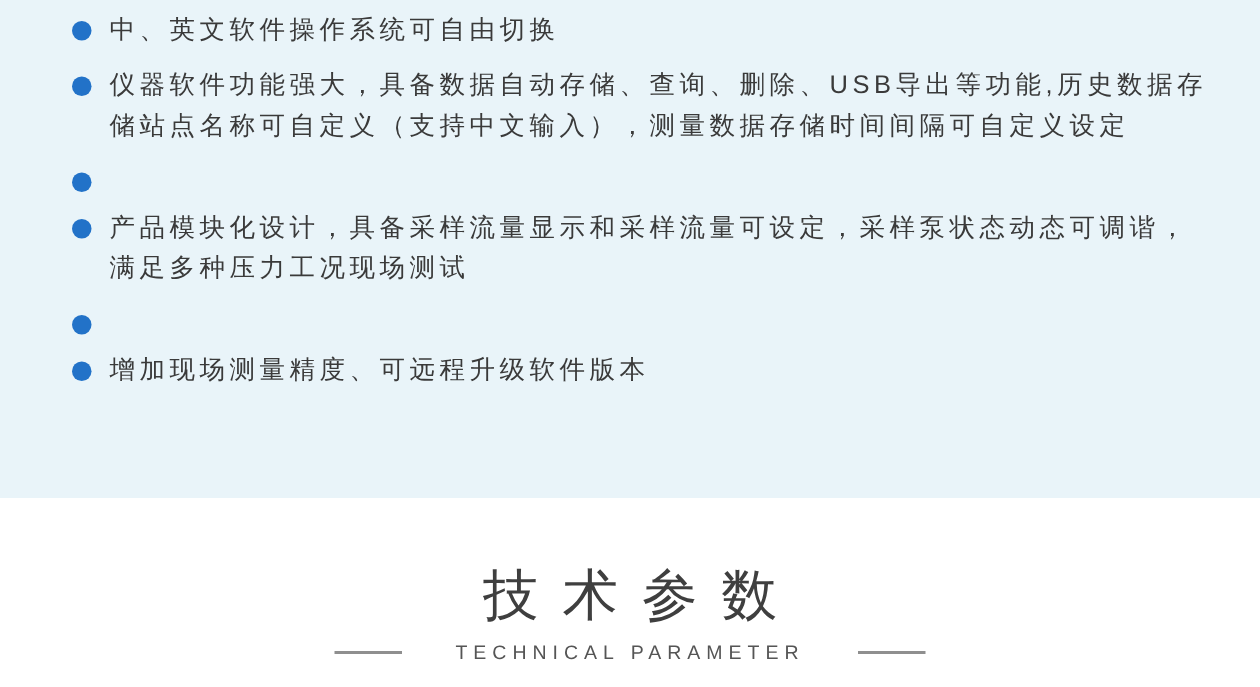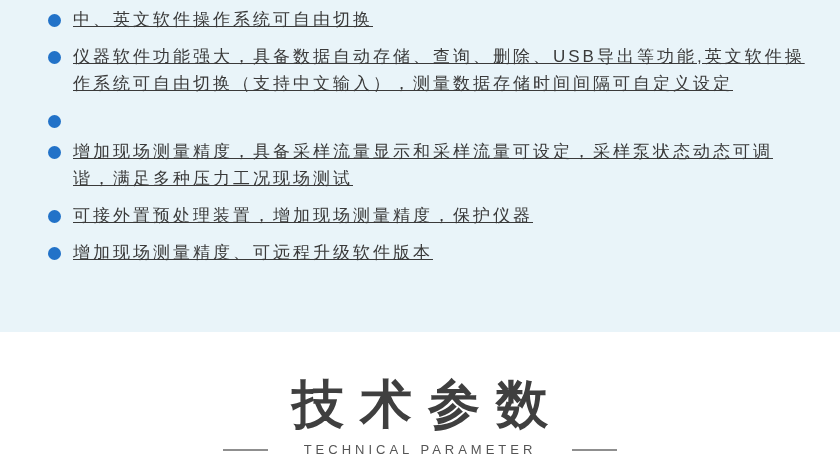--- a/index.html
+++ b/index.html
@@ -33,32 +33,31 @@
     margin-top: 8px;
   }
   .feature-text {
     display: block;
     margin-left: 12px;
     max-width: 742px;
     font-size: 17px;
     line-height: 27px;
     letter-spacing: 3px;
     color: #3a3a3a;
-    text-decoration: underline;
   }
   .section-header {
     width: 840px;
     background: #ffffff;
     padding-top: 46px;
     text-align: center;
   }
   .section-title {
     display: inline-block;
-    font-size: 52px;
-    font-weight: 700;
+    font-size: 37px;
+    font-weight: 400;
     line-height: 1;
     letter-spacing: 16px;
     padding-left: 16px; 
     color: #3f3f3f;
   }
   .subtitle-row {
     margin-top: 12px;
     display: flex;
     align-items: center;
     justify-content: center;
@@ -80,32 +79,31 @@
 <body>
 
 <div class="features">
   <ul class="feature-list">
     <li class="feature-item">
       <span class="dot"></span>
       <span class="feature-text">中、英文软件操作系统可自由切换</span>
     </li>
     <li class="feature-item">
       <span class="dot"></span>
-      <span class="feature-text">仪器软件功能强大，具备数据自动存储、查询、删除、USB导出等功能,英文软件操作系统可自由切换（支持中文输入），测量数据存储时间间隔可自定义设定</span>
+      <span class="feature-text">仪器软件功能强大，具备数据自动存储、查询、删除、USB导出等功能,历史数据存储站点名称可自定义（支持中文输入），测量数据存储时间间隔可自定义设定</span>
     </li>
     <li class="feature-item">
       <span class="dot"></span>
     </li>
     <li class="feature-item">
       <span class="dot"></span>
-      <span class="feature-text">增加现场测量精度，具备采样流量显示和采样流量可设定，采样泵状态动态可调谐，满足多种压力工况现场测试</span>
+      <span class="feature-text">产品模块化设计，具备采样流量显示和采样流量可设定，采样泵状态动态可调谐，满足多种压力工况现场测试</span>
     </li>
     <li class="feature-item">
       <span class="dot"></span>
-      <span class="feature-text">可接外置预处理装置，增加现场测量精度，保护仪器</span>
     </li>
     <li class="feature-item">
       <span class="dot"></span>
       <span class="feature-text">增加现场测量精度、可远程升级软件版本</span>
     </li>
   </ul>
 </div>
 
 <div class="section-header">
   <h2 class="section-title">技术参数</h2>

